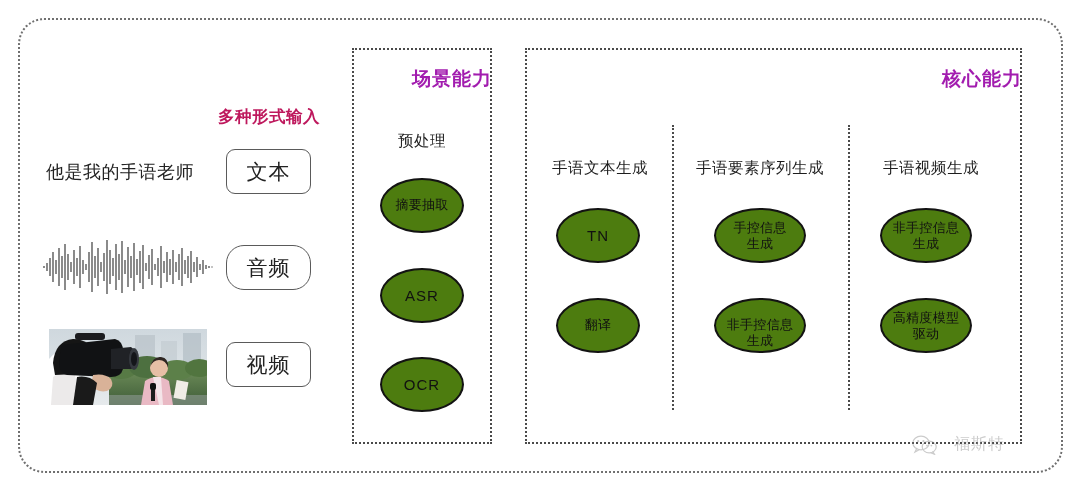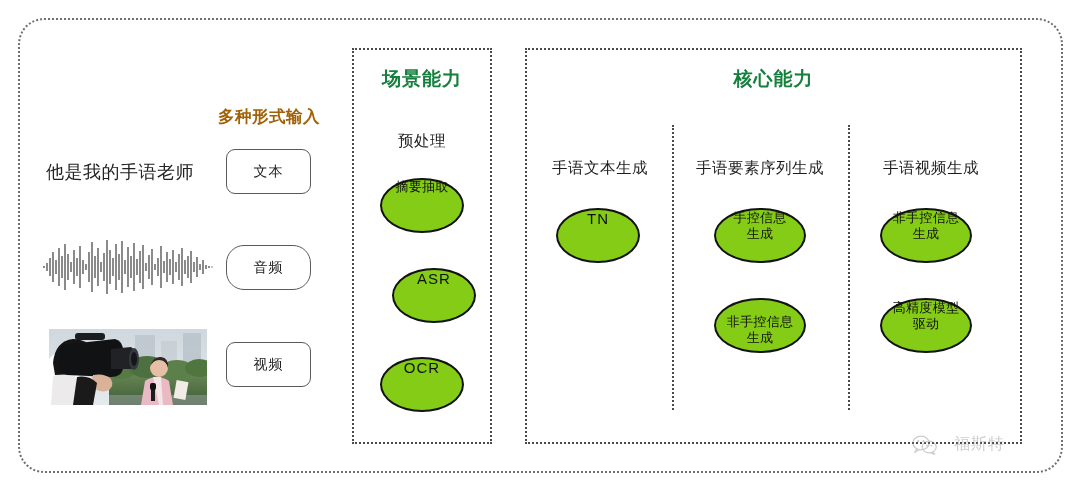--- a/index.html
+++ b/index.html
@@ -34,33 +34,33 @@
   .panel {
     position: absolute;
     box-sizing: border-box;
     border: 2px dotted #4a4a4a;
     background: transparent;
   }
   .panel-title {
     position: absolute;
     left: 0;
     right: 0;
-    text-align: center;
+    text-align: right;
     font-size: 19px;
     font-weight: bold;
-    color: #15803d;
+    color: #a21caf;
     letter-spacing: 1px;
   }
 
   
   .input-heading {
     position: absolute;
     font-size: 16.5px;
     font-weight: bold;
-    color: #a16207;
+    color: #be185d;
     letter-spacing: 0.5px;
     white-space: nowrap;
   }
   .sample-text {
     position: absolute;
     font-size: 18px;
     color: #222222;
     white-space: nowrap;
     letter-spacing: 0.5px;
   }
@@ -68,21 +68,21 @@
     position: absolute;
     box-sizing: border-box;
     width: 85px;
     height: 45px;
     border: 1.6px solid #5a5a5a;
     border-radius: 9px;
     background: #fff;
     display: flex;
     align-items: center;
     justify-content: center;
-    font-size: 14px;
+    font-size: 21px;
     color: #222;
     letter-spacing: 1px;
   }
 
   
   .waveform {
     position: absolute;
     left: 42px;
     top: 238px;
     width: 172px;
@@ -117,22 +117,23 @@
   }
 
   
   .ellipse {
     position: absolute;
     box-sizing: border-box;
     width: 84px;
     height: 55px;
     border: 2.4px solid #131313;
     border-radius: 50%;
-    background: #84cc16;
+    background: #4d7c0f;
     display: flex;
+    align-items: center;
     justify-content: center;
     text-align: center;
     font-size: 13px;
     line-height: 1.15;
     color: #111;
     letter-spacing: 0.3px;
   }
   .ellipse.wide { width: 92px; }
   .ellipse .etext { display: block; padding: 0 2px; }
   .ellipse.latin { font-size: 15px; letter-spacing: 1px; }
@@ -295,37 +296,40 @@
 
   <div class="panel" style="left:352px; top:48px; width:140px; height:396px;"></div>
 
   <div class="panel-title" style="left:352px; top:66px; width:140px;">场景能力</div>
 
   <div class="sub-label" style="left:352px; top:131px; width:140px;font-family:Liberation Mono, monospace;">预处理</div>
 
   <div class="ellipse" style="left:380px; top:178px;">
     <span class="etext">摘要抽取</span>
   </div>
-  <div class="ellipse latin" style="left:392px; top:268px;">
+  <div class="ellipse latin" style="left:380px; top:268px;">
     <span class="etext">ASR</span>
   </div>
   <div class="ellipse latin" style="left:380px; top:357px;">
     <span class="etext">OCR</span>
   </div>
 
   <div class="panel" style="left:525px; top:48px; width:497px; height:396px;"></div>
 
   <div class="panel-title" style="left:525px; top:66px; width:497px;">核心能力</div>
 
   <div class="vdiv" style="left:672px; top:125px; height:285px;"></div>
   <div class="vdiv" style="left:848px; top:125px; height:285px;"></div>
 
   <div class="col-label" style="left:530px; top:158px; width:140px;">手语文本生成</div>
   <div class="ellipse latin" style="left:556px; top:208px;">
     <span class="etext">TN</span>
+  </div>
+  <div class="ellipse" style="left:556px; top:298px;">
+    <span class="etext">翻译</span>
   </div>
 
   <div class="col-label" style="left:680px; top:158px; width:160px;">手语要素序列生成</div>
   <div class="ellipse wide" style="left:714px; top:208px;">
     <span style="display: block; line-height: 1.2;">
       <span class="etext" style="display: block;">手控信息</span>
       <span class="etext" style="display: block;">生成</span>
     </span>
   </div>
   <div class="ellipse wide" style="left:714px; top:298px;">

